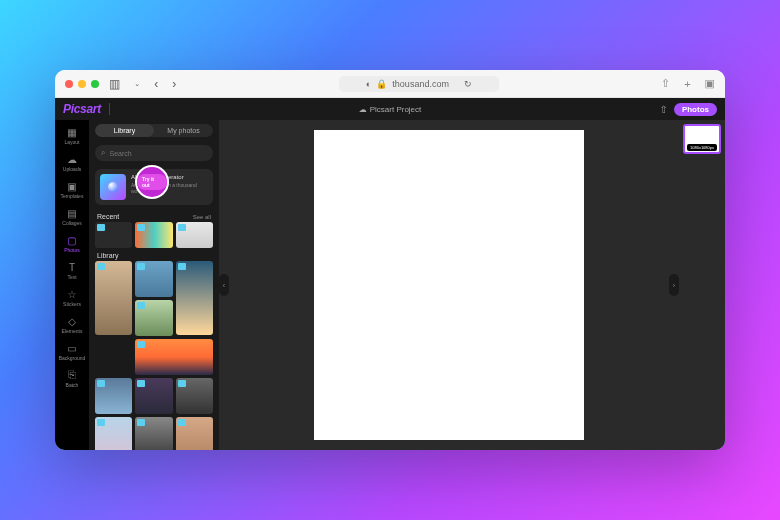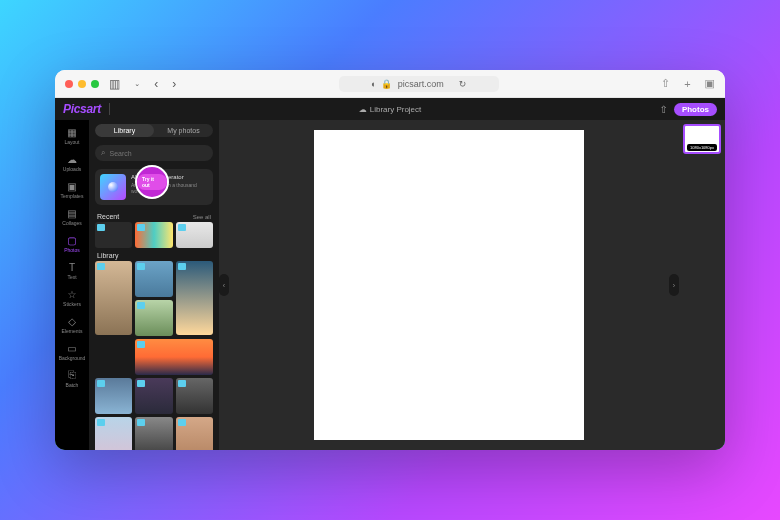--- a/index.html
+++ b/index.html
@@ -87,38 +87,38 @@
     <div class="chrome-icons">
       <span>▥</span>
       <span style="font-size:7px">⌄</span>
       <span>‹</span>
       <span>›</span>
     </div>
     <div class="addr">
       <div class="addr-box">
         <span>◐</span>
         <span>🔒</span>
-        <span>picsart.com</span>
+        <span>thousand.com</span>
         <span style="margin-left:10px">↻</span>
       </div>
     </div>
     <div class="chrome-right">
       <span>⇧</span>
       <span>+</span>
       <span>▣</span>
     </div>
   </div>
 
   <div class="app">
     <div class="topbar">
       <span class="logo">Picsart</span>
       <span class="logo-sep"></span>
       <div class="proj">
         <span>☁</span>
-        <span>Library Project</span>
+        <span>Picsart Project</span>
       </div>
       <div class="topbar-r">
         <span class="share-ic">⇧</span>
         <span class="export">Photos</span>
       </div>
     </div>
 
     <div class="body">
       <div class="nav">
         <div class="nav-item">

